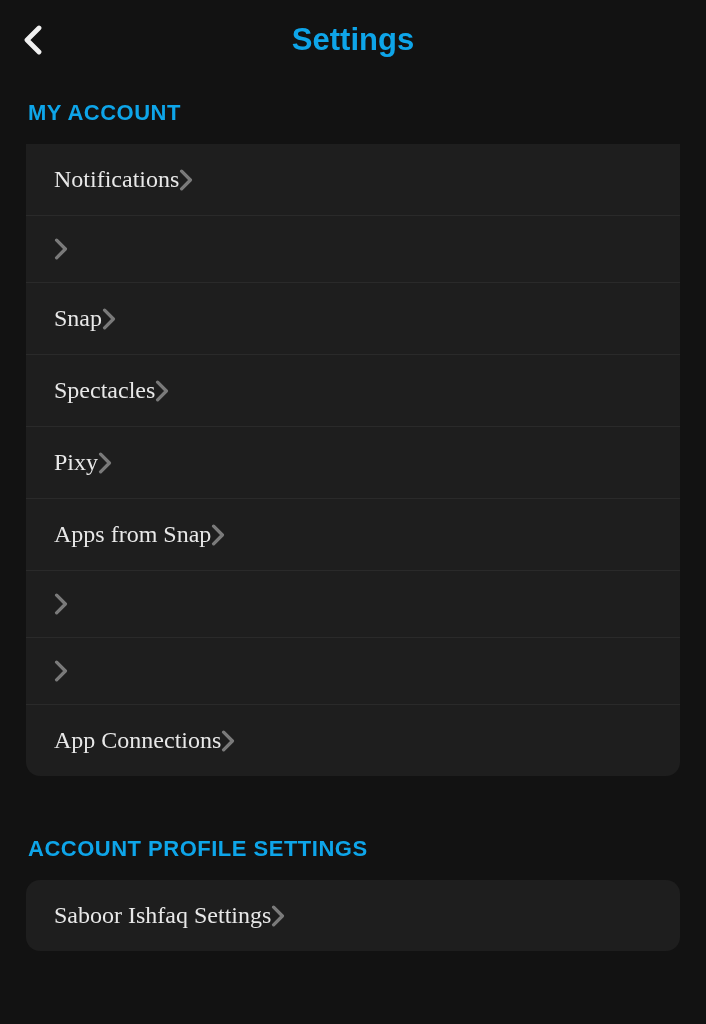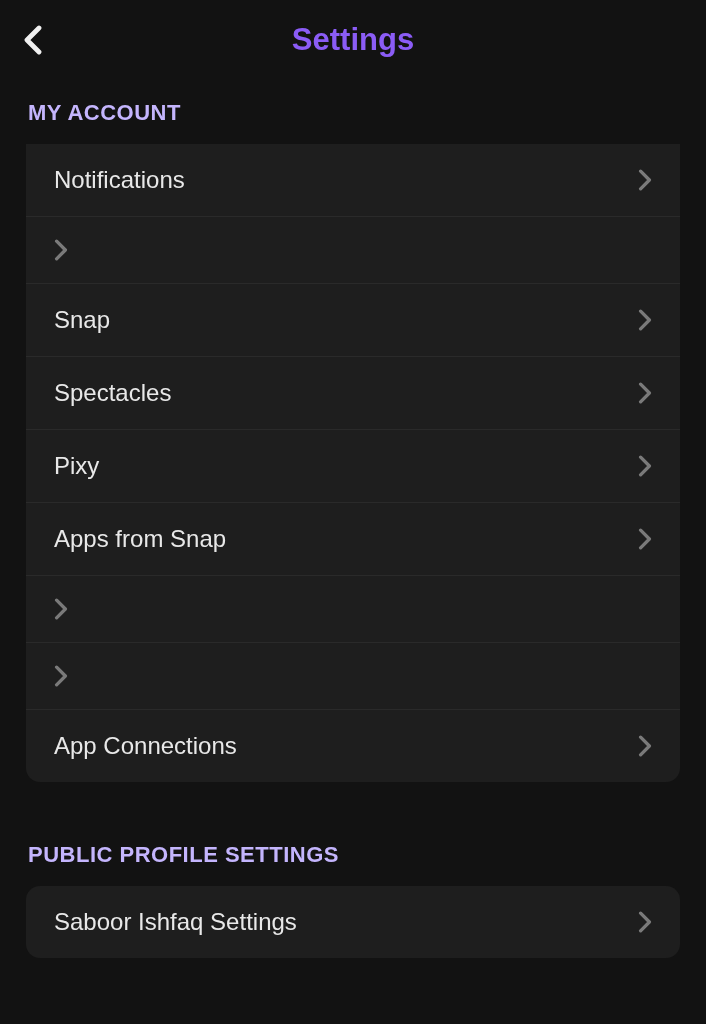--- a/index.html
+++ b/index.html
@@ -35,47 +35,47 @@
       justify-content: center;
       cursor: pointer;
     }
     .back-button svg {
       width: 22px;
       height: 30px;
     }
     .header-title {
       font-size: 31px;
       font-weight: 600;
-      color: #8b5cf6;
+      color: #0ea5e9;
     }
     .section-header {
       font-size: 22px;
       font-weight: 700;
       letter-spacing: 0.5px;
-      color: #c4b5fd;
+      color: #0ea5e9;
       padding: 20px 28px 18px 28px;
     }
     .list-group {
       background-color: #1e1e1e;
       margin: 0 26px;
       border-radius: 14px;
       overflow: hidden;
     }
     .list-group.first {
       border-top-left-radius: 0;
       border-top-right-radius: 0;
       margin-top: 0;
     }
     .list-item {
       display: flex;
       align-items: center;
-      justify-content: space-between;
       padding: 22px 28px;
       border-bottom: 1px solid #2a2a2a;
       cursor: pointer;
+      font-family: Liberation Serif, serif;
     }
     .list-item:last-child {
       border-bottom: none;
     }
     .list-item-label {
       font-size: 24px;
       font-weight: 400;
       color: #e8e8e8;
     }
     .chevron {
@@ -171,21 +171,21 @@
     <span class="chevron">
       <svg viewBox="0 0 12 20" fill="none">
           <path d="M2 2 L10 10 L2 18" stroke="#7a7a7a" stroke-width="3" stroke-linecap="round" stroke-linejoin="round"></path>
         </svg>
     </span>
   </div>
 </div>
 
 <div class="section-spacer"></div>
 
-<div class="section-header">PUBLIC PROFILE SETTINGS</div>
+<div class="section-header">ACCOUNT PROFILE SETTINGS</div>
 
 <div class="list-group">
   <div class="list-item">
     <span class="list-item-label">Saboor Ishfaq Settings</span>
     <span class="chevron">
       <svg viewBox="0 0 12 20" fill="none">
           <path d="M2 2 L10 10 L2 18" stroke="#7a7a7a" stroke-width="3" stroke-linecap="round" stroke-linejoin="round"></path>
         </svg>
     </span>
   </div>

